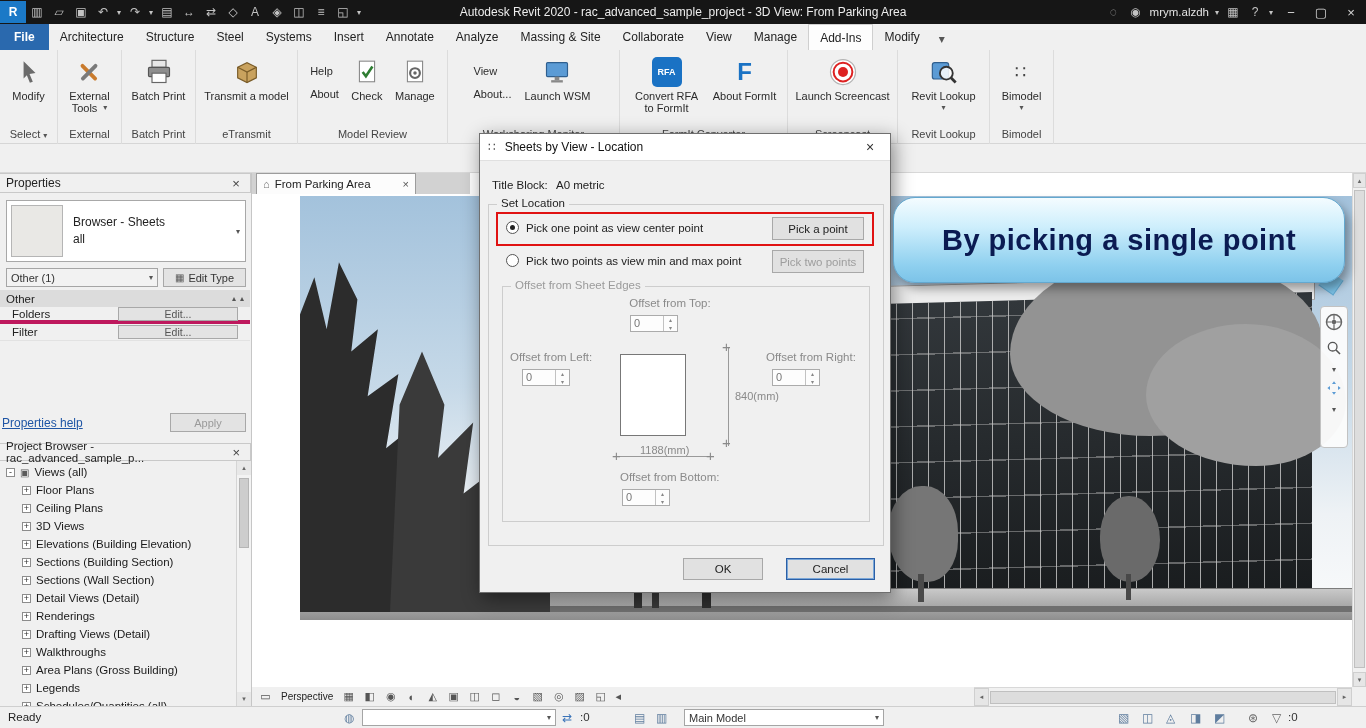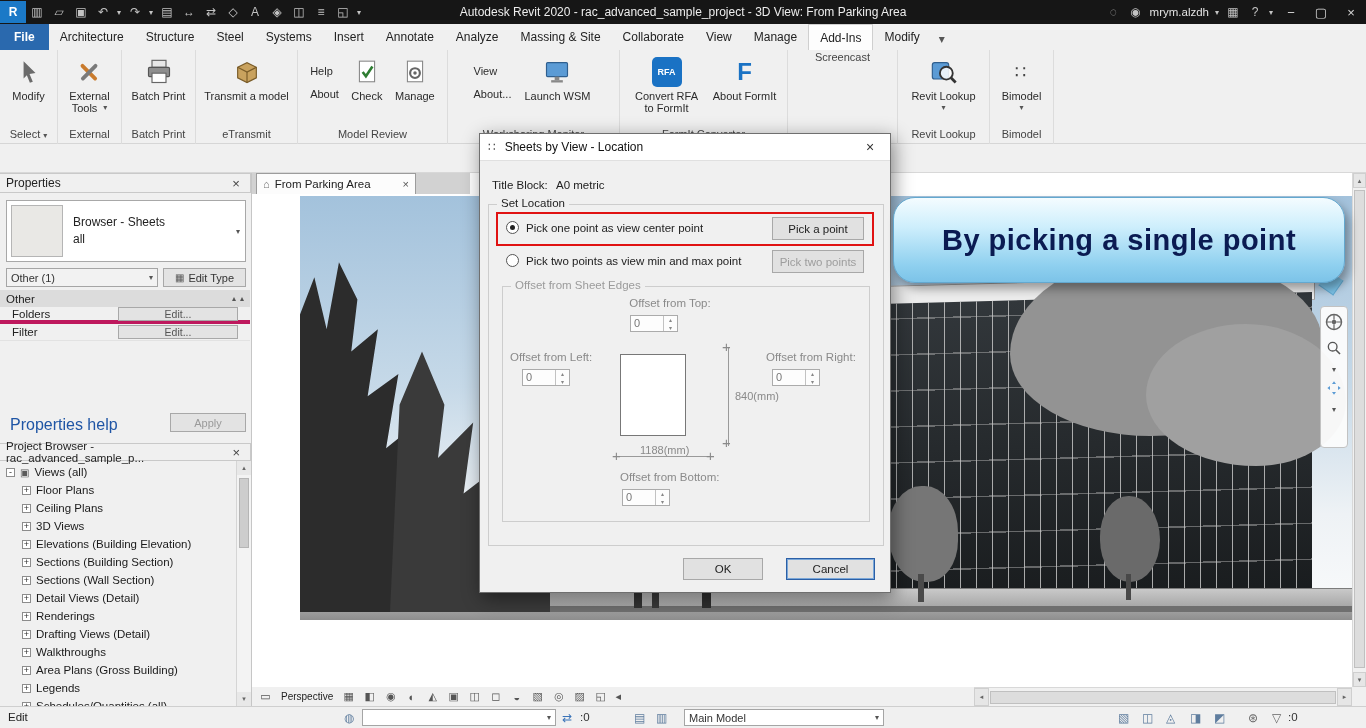--- a/index.html
+++ b/index.html
@@ -234,20 +234,32 @@
           <span>to FormIt</span>
         </div>
         <div class="bigbtn" style="width:72px">
           <span class="bigicon" style="color:#1a72c4;font-size:24px;font-weight:bold">F</span>
           <span>About FormIt</span>
         </div>
       </div>
       <div class="plabel">FormIt Converter</div>
     </div>
     <div class="rpanel" style="width:110px">
+      <div class="content">
+        <div class="bigbtn" style="width:96px">
+          <span class="bigicon">
+              <svg width="30" height="30" viewBox="0 0 24 24">
+                <circle cx="12" cy="12" r="10" fill="#fff" stroke="#b3b3b3"></circle>
+                <circle cx="12" cy="12" r="7.5" fill="none" stroke="#d22" stroke-width="1.6"></circle>
+                <circle cx="12" cy="12" r="4" fill="#d22"></circle>
+              </svg>
+            </span>
+          <span>Launch Screencast</span>
+        </div>
+      </div>
       <div class="plabel">Screencast</div>
     </div>
     <div class="rpanel" style="width:92px">
       <div class="content">
         <div class="bigbtn" style="width:80px">
           <span class="bigicon">
               <svg width="28" height="28" viewBox="0 0 24 24">
                 <rect x="2" y="4" width="14" height="14" rx="2" fill="#5b9bd5" stroke="#2f5f8f"></rect>
                 <circle cx="14" cy="13" r="5.5" fill="#fff" fill-opacity=".85" stroke="#333" stroke-width="1.6"></circle>
                 <path d="M18 17 L22 21" stroke="#333" stroke-width="2.4"></path>
@@ -301,21 +313,21 @@
       <span style="font-size:8px;color:#555;margin-left:4px">▴</span>
     </div>
     <div class="abs" style="left:0;top:134px;width:250px;height:17px;display:flex;align-items:center;padding:0 0 0 12px;font-size:11.5px;border-bottom:4px solid #be185d">
       <span>Folders</span>
       <span class="btn" style="position:absolute;left:118px;width:120px;height:14px;font-size:10.5px;color:#555">Edit...</span>
     </div>
     <div class="abs" style="left:0;top:151px;width:250px;height:17px;display:flex;align-items:center;padding:0 0 0 12px;font-size:11.5px;border-bottom:1px solid #e2e2e2">
       <span>Filter</span>
       <span class="btn" style="position:absolute;left:118px;width:120px;height:14px;font-size:10.5px;color:#555">Edit...</span>
     </div>
-    <div class="abs" style="left:10px;top:243px;font-size:16px;color:#1f55a5;">Properties help</div>
+    <div class="abs" style="left:2px;top:243px;font-size:12px;color:#1f55a5;text-decoration:underline">Properties help</div>
     <div class="btn abs" style="left:170px;top:240px;width:76px;height:19px;color:#9a9a9a">Apply</div>
   </div>
 
   <div class="abs" style="left:0;top:443px;width:252px;height:263px;background:#f0f0f0;border-right:1px solid #c6c6c6">
     <div class="phead" style="height:18px;font-size:11.5px">
       <span>Project Browser - rac_advanced_sample_p...</span>
       <span class="closex">×</span>
     </div>
     <div class="abs" style="left:0;top:18px;width:236px;height:245px;overflow:hidden;padding:2px 0 0 6px">
       <div class="trow">
@@ -545,21 +557,21 @@
     <div class="dbtn" style="left:203px;top:424px;width:80px;height:22px">OK</div>
     <div class="dbtn" style="left:306px;top:424px;width:89px;height:22px;border:1px solid #2b5fa6;box-shadow:0 0 0 1px #7aa7d8 inset">Cancel</div>
   </div>
 
   <div id="callout-tail"></div>
   <div id="callout">
     <span class="txt">By picking a single point</span>
   </div>
 
   <div id="statusbar">
-    <span class="abs" style="left:8px;top:4px">Edit</span>
+    <span class="abs" style="left:8px;top:4px">Ready</span>
     <span class="abs sbi" style="left:344px">◍</span>
     <div class="combo abs" style="left:362px;top:2px;width:194px;height:17px">
       <span></span>
       <span class="ddg">▾</span>
     </div>
     <span class="abs sbi" style="left:562px;color:#3a73b8">⇄</span>
     <span class="abs" style="left:580px;top:4px;color:#333">:0</span>
     <span class="abs sbi" style="left:634px">▤</span>
     <span class="abs sbi" style="left:656px">▥</span>
     <div class="combo abs" style="left:684px;top:2px;width:200px;height:17px">

